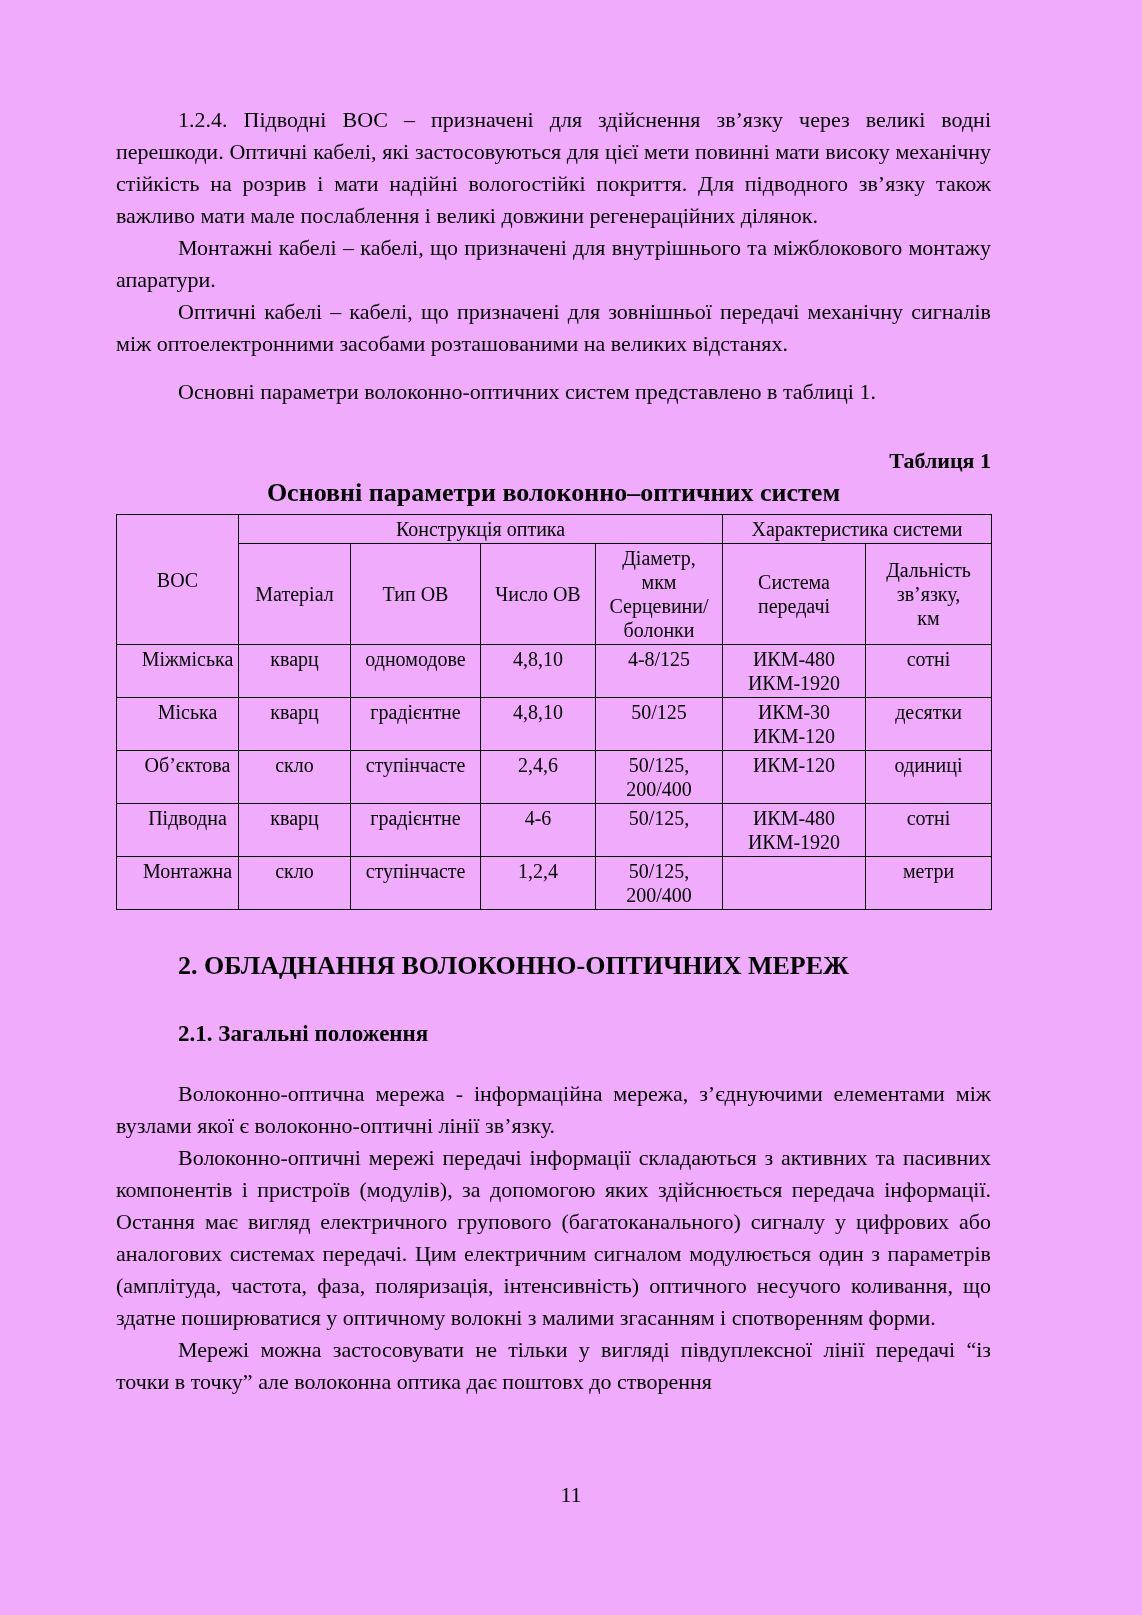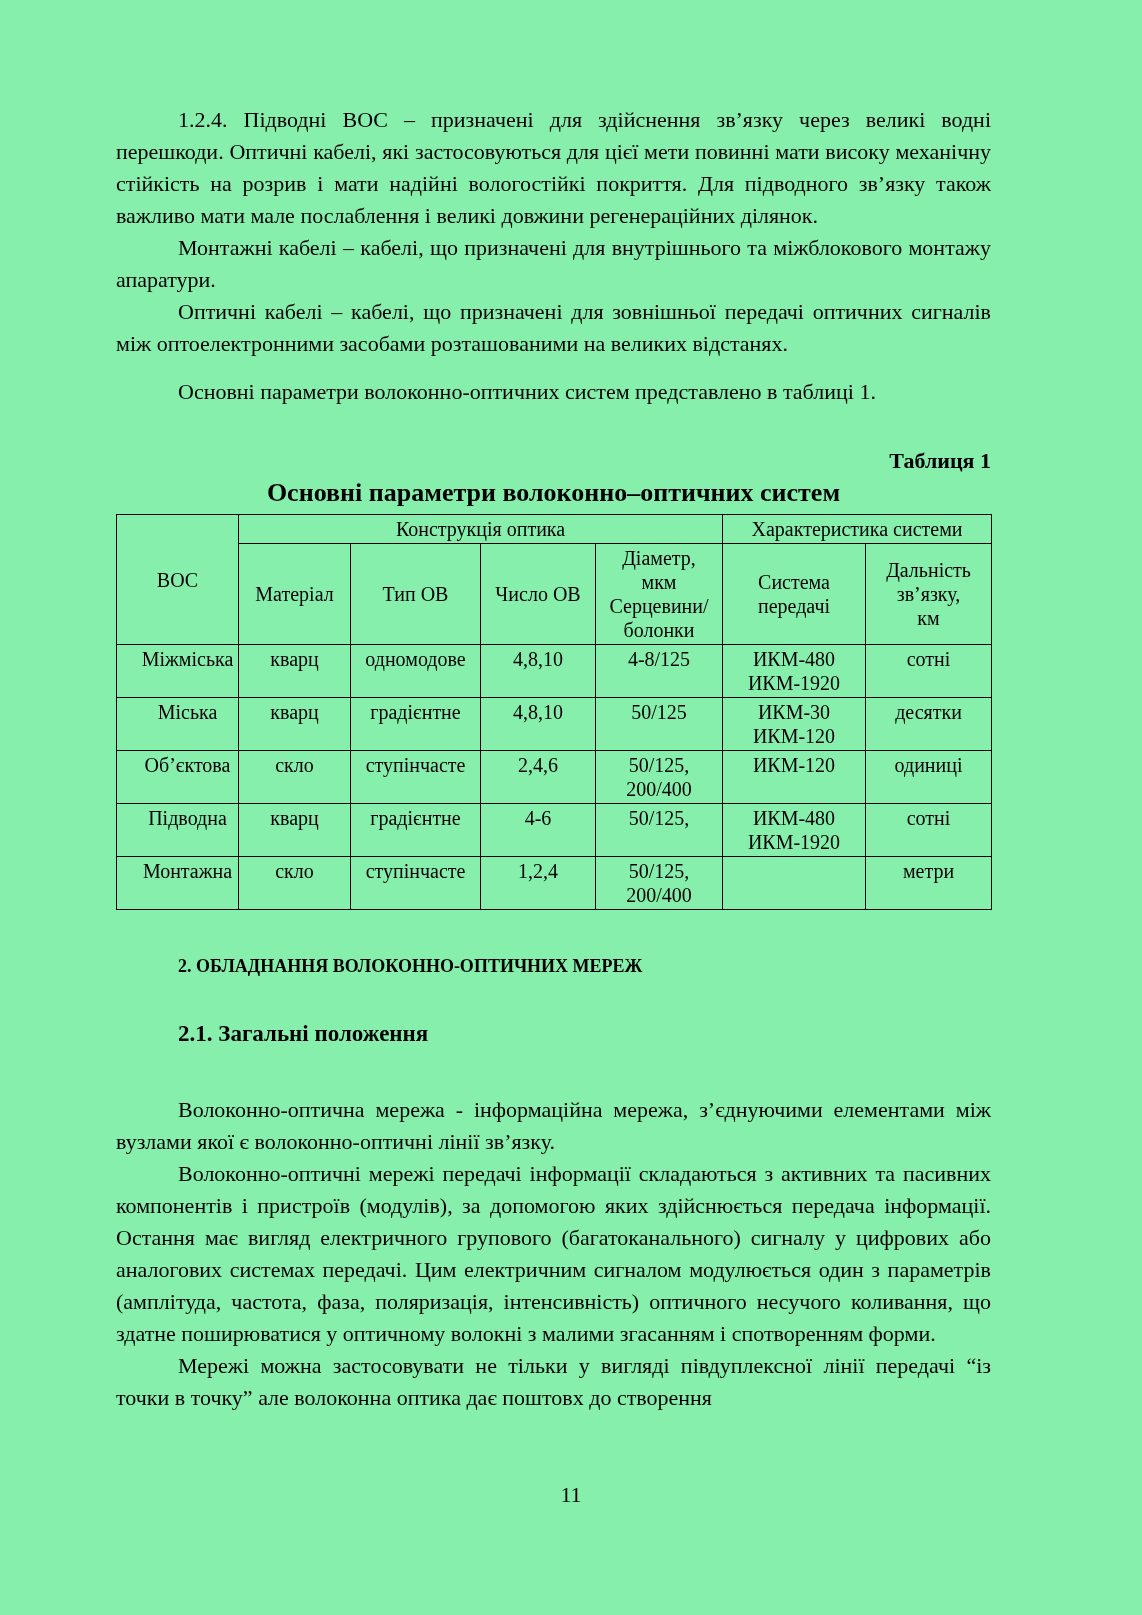--- a/index.html
+++ b/index.html
@@ -6,21 +6,21 @@
     margin: 0;
     padding: 0;
     background: #ffffff;
   }
   .page {
     position: relative;
     width: 1142px;
     height: 1615px;
     box-sizing: border-box;
     padding: 104px 151px 0 116px;
-    background: #86efac;
+    background: #f0abfc;
     color: #000000;
     font-family: "Liberation Serif", "DejaVu Serif", serif;
     overflow: hidden;
   }
   .para {
     font-size: 22px;
     line-height: 32px;
     text-align: justify;
     text-indent: 62px;
     margin: 0;
@@ -60,49 +60,49 @@
   }
   table.params-table tbody td {
     vertical-align: top;
   }
   table.params-table td.rowhead {
     text-align: center;
     padding-left: 24px;
   }
   .ws { white-space: pre-line; }
   .section-heading {
-    font-size: 18px;
+    font-size: 26px;
     font-weight: bold;
     margin: 40px 0 0 62px;
     line-height: 32px;
   }
   .sub-heading {
     font-size: 23px;
     font-weight: bold;
     margin: 36px 0 0 62px;
     line-height: 32px;
   }
-  .after-heading { margin-top: 44px; }
+  .after-heading { margin-top: 28px; }
   .page-number {
     position: absolute;
     left: 0;
     right: 0;
     top: 1482px;
     text-align: center;
     font-size: 22px;
   }
 </style>
 </head>
 <body>
 
 <div class="page">
 
   <p class="para">1.2.4. Підводні ВОС – призначені для здійснення зв’язку через великі водні перешкоди. Оптичні кабелі, які застосовуються для цієї мети повинні мати високу механічну стійкість на розрив і мати надійні вологостійкі покриття. Для підводного зв’язку також важливо мати мале послаблення і великі довжини регенераційних ділянок.</p>
   <p class="para">Монтажні кабелі – кабелі, що призначені для внутрішнього та міжблокового монтажу апаратури.</p>
-  <p class="para">Оптичні кабелі – кабелі, що призначені для зовнішньої передачі оптичних сигналів між оптоелектронними засобами розташованими на великих відстанях.</p>
+  <p class="para">Оптичні кабелі – кабелі, що призначені для зовнішньої передачі механічну сигналів між оптоелектронними засобами розташованими на великих відстанях.</p>
   <p class="para gap-top-md">Основні параметри волоконно-оптичних систем представлено в таблиці 1.</p>
 
   <p class="table-caption">Таблиця 1</p>
   <p class="table-title">Основні параметри волоконно–оптичних систем</p>
 
   <table class="params-table">
     <colgroup>
       <col style="width:122px">
       <col style="width:112px">
       <col style="width:130px">

